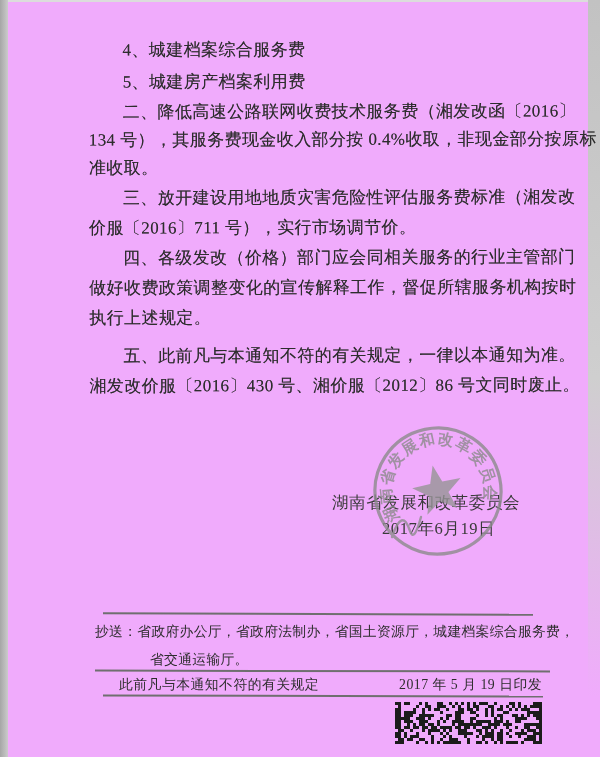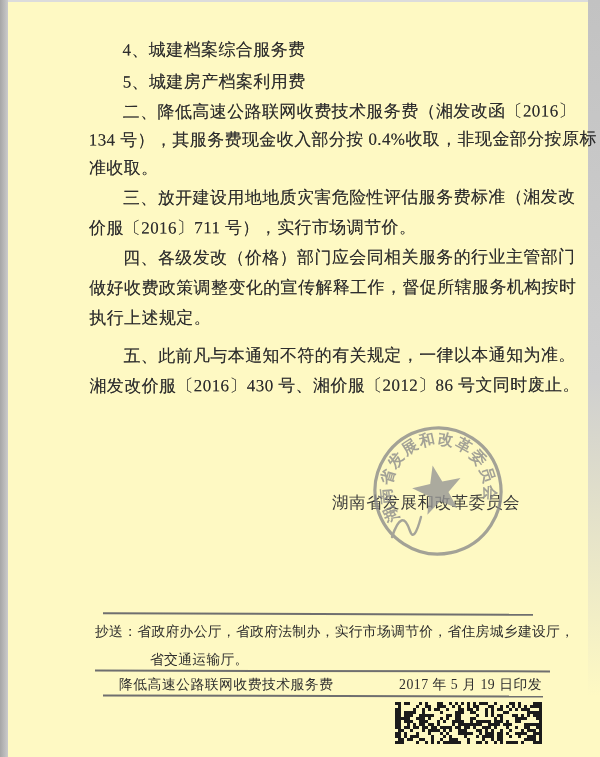--- a/index.html
+++ b/index.html
@@ -1,18 +1,18 @@
 <!DOCTYPE html>
 <html><head>
 <meta charset="utf-8">
 <style>
   html,body{margin:0;padding:0;background:#e9e9e9;}
   .page{
     position:relative;width:600px;height:757px;overflow:hidden;
-    background:#fef9c3;color:#2d2d2d;
+    background:#f0abfc;color:#2d2d2d;
     font-family:"Liberation Serif","DejaVu Serif",serif;
   }
   
   .edge-left{position:absolute;left:0;top:0;width:8px;height:100%;
     background:linear-gradient(90deg,#a6a6a6,#cbcbcb);}
   .edge-right{position:absolute;right:0;top:0;width:12px;height:100%;
     background:linear-gradient(180deg,#c2c2c2 0%,#cfcfcf 50%,rgba(251,251,251,0) 92%);}
   .edge-top{position:absolute;left:8px;right:12px;top:0;height:2px;background:#dcdcdc;}
 
   
@@ -72,38 +72,39 @@
     <div class="line ind g2">三、放开建设用地地质灾害危险性评估服务费标准（湘发改</div>
     <div class="line g2">价服〔2016〕711 号），实行市场调节价。</div>
     <div class="line ind g2">四、各级发改（价格）部门应会同相关服务的行业主管部门</div>
     <div class="line g2">做好收费政策调整变化的宣传解释工作，督促所辖服务机构按时</div>
     <div class="line g2">执行上述规定。</div>
     <div class="line ind g10">五、此前凡与本通知不符的有关规定，一律以本通知为准。</div>
     <div class="line g2">湘发改价服〔2016〕430 号、湘价服〔2012〕86 号文同时废止。</div>
   </div>
 
   <div class="sig-org">湖南省发展和改革委员会</div>
+  <div class="sig-date">2017年6月19日</div>
 
   <svg class="seal" width="160" height="160" viewBox="-80 -80 160 160" xmlns="http://www.w3.org/2000/svg">
     <g transform="rotate(-12)">
       <circle class="seal-ring" r="63"></circle>
       <path id="sealArc" d="M -42.6 19.9 A 47 47 0 1 1 42.6 19.9" fill="none"></path>
       <text class="seal-text">
         <textPath href="#sealArc" startOffset="1" textLength="186">湖南省发展和改革委员会</textPath>
       </text>
       <path class="seal-star" d="M0,-26 L6.17,-8.49 L24.7,-8.03 L9.99,3.24 L15.3,21 L0,10.5 L-15.3,21 L-9.99,3.24 L-24.7,-8.03 L-6.17,-8.49 Z"></path>
     </g>
     <path class="seal-squiggle" d="M -46 46 Q -36 16 -28 40 Q -24 52 -17 26"></path>
   </svg>
 
   <div class="rule rule-1"></div>
-  <div class="cc1">抄送：省政府办公厅，省政府法制办，实行市场调节价，省住房城乡建设厅，</div>
+  <div class="cc1">抄送：省政府办公厅，省政府法制办，省国土资源厅，城建档案综合服务费，</div>
   <div class="cc2">省交通运输厅。</div>
   <div class="rule rule-2"></div>
-  <div class="issuer">降低高速公路联网收费技术服务费</div>
+  <div class="issuer">此前凡与本通知不符的有关规定</div>
   <div class="printdate">2017 年 5 月 19 日印发</div>
   <div class="rule rule-3"></div>
 
   <div class="barcode">
     <svg width="147" height="42" viewBox="0 0 147 42" xmlns="http://www.w3.org/2000/svg">
         <rect x="0" y="0" width="3" height="3" fill="#1c1c1c"></rect>
         <rect x="3" y="0" width="3" height="3" fill="#1c1c1c"></rect>
         <rect x="9" y="0" width="3" height="3" fill="#1c1c1c"></rect>
         <rect x="12" y="0" width="3" height="3" fill="#1c1c1c"></rect>
         <rect x="24" y="0" width="3" height="3" fill="#1c1c1c"></rect>

